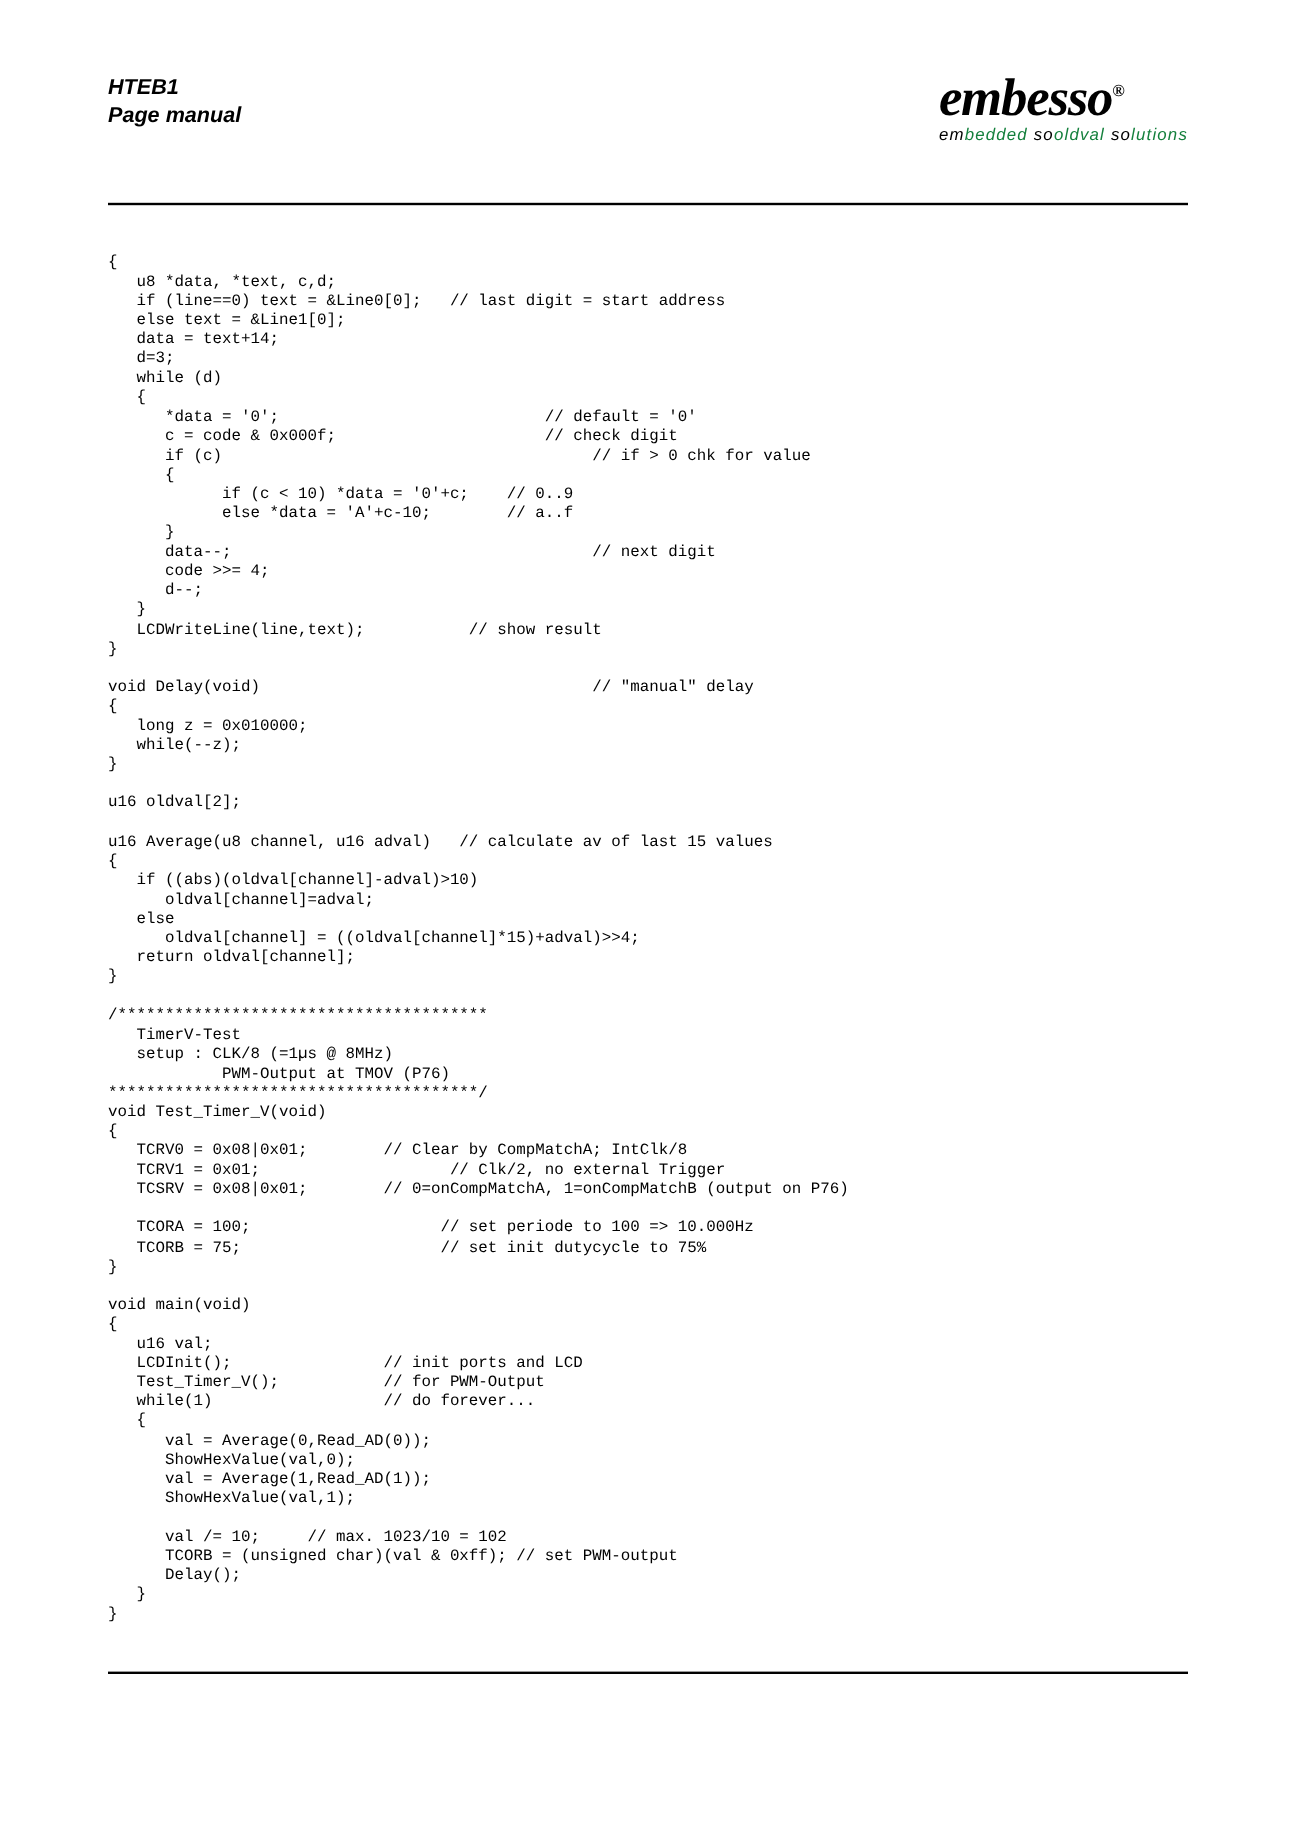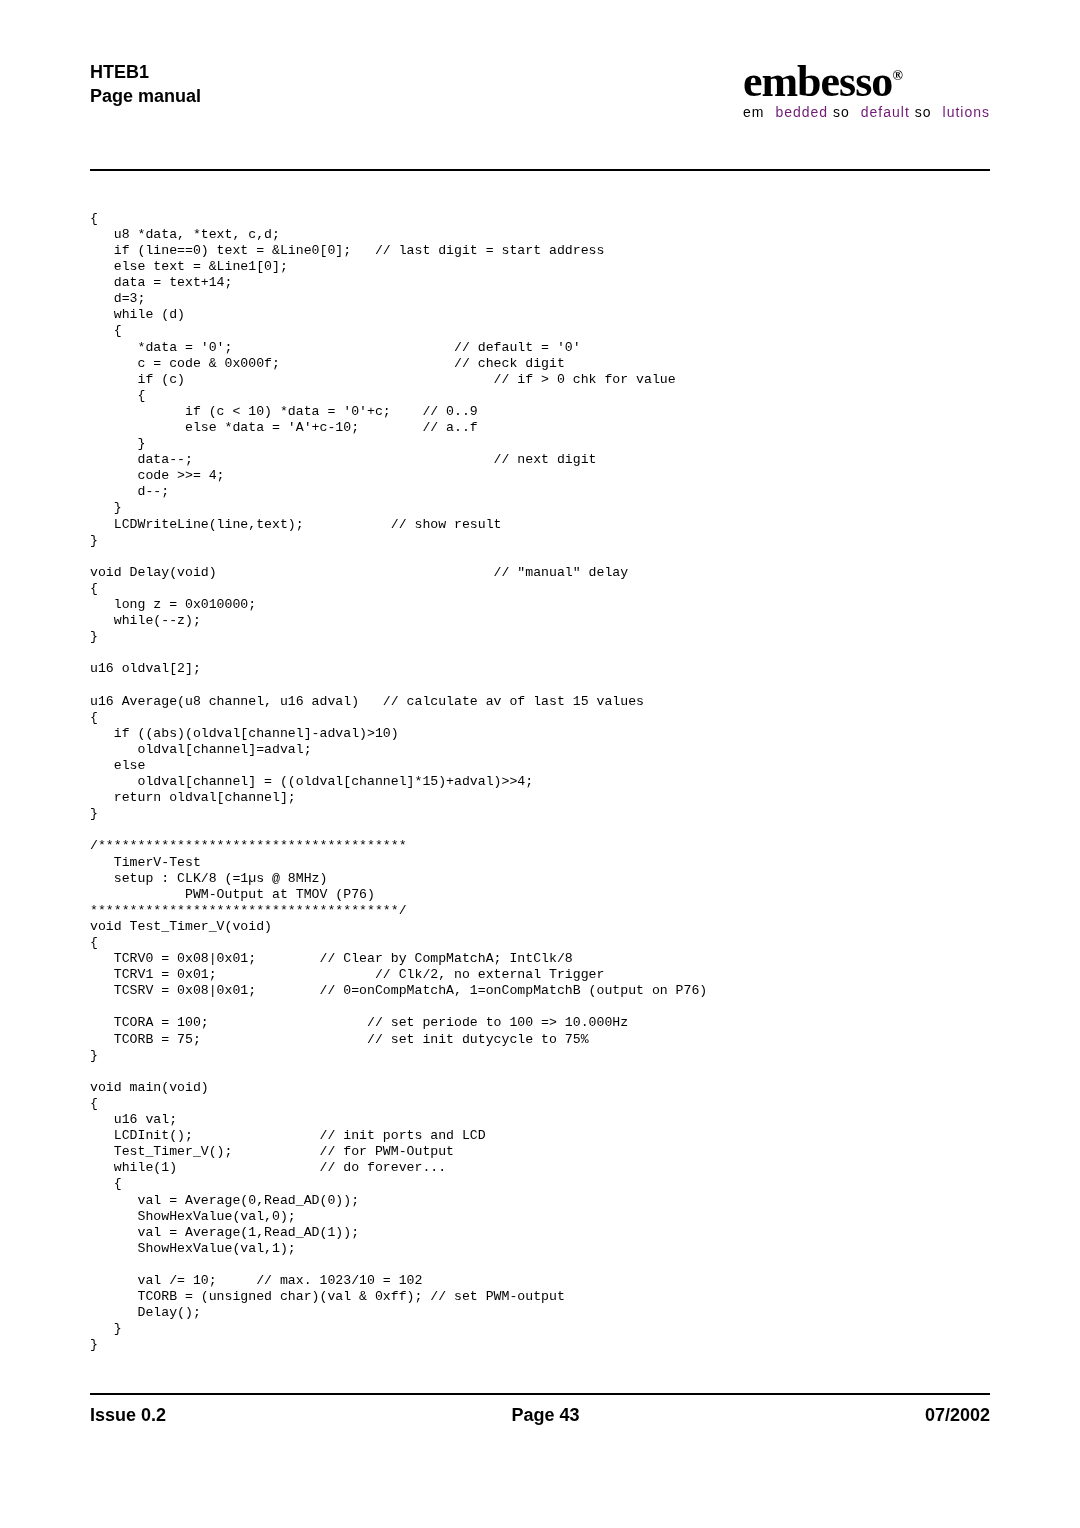--- a/index.html
+++ b/index.html
@@ -14,20 +14,21 @@
   box-sizing: border-box;
   min-height: 1528px;
   position: relative;
 }
 .header {
   display: flex;
   justify-content: space-between;
   align-items: flex-start;
   padding-bottom: 8px;
   margin-bottom: 40px;
+  font-style: italic;
 }
 .header-left {
   font-weight: bold;
   font-size: 18px;
   line-height: 1.35;
   color: #000;
 }
 .logo {
   text-align: left;
 }
@@ -38,21 +39,21 @@
   color: #000;
   line-height: 1;
   letter-spacing: -1px;
 }
 .logo-sub {
   font-size: 14px;
   color: #000;
   line-height: 1.2;
   letter-spacing: 1px;
 }
-.logo-sub .red { color: #701a75; margin-left: 11px; }
+.logo-sub .red { color: #15803d; }
 .header-rule {
   border-top: 2px solid #000;
   margin: 0 0 40px 0;
 }
 .code {
   font-family: "Courier New", Courier, monospace;
   font-size: 13.2px;
   white-space: pre;
   color: #000;
   line-height: 1.22;
@@ -77,21 +78,21 @@
 <body>
 
 <div class="page">
   <div class="header">
     <div class="header-left">
       <span>HTEB1</span><br>
       <span>Page manual</span>
     </div>
     <div class="logo">
       <div class="logo-main"><span>embesso</span><span class="reg">®</span></div>
-      <div class="logo-sub"><span>em</span><span class="red">bedded </span><span>so</span><span class="red">default </span><span>so</span><span class="red">lutions</span></div>
+      <div class="logo-sub"><span>em</span><span class="red">bedded </span><span>so</span><span class="red">oldval </span><span>so</span><span class="red">lutions</span></div>
     </div>
   </div>
   <div class="header-rule"></div>
 
   <div class="code">{
    u8 *data, *text, c,d;
    if (line==0) text = &amp;Line0[0];   // last digit = start address
    else text = &amp;Line1[0];
    data = text+14;
    d=3;
@@ -155,18 +156,13 @@
       val = Average(1,Read_AD(1));
       ShowHexValue(val,1);
 
       val /= 10;     // max. 1023/10 = 102
       TCORB = (unsigned char)(val &amp; 0xff); // set PWM-output
       Delay();
    }
 }</div>
 
   <div class="footer-rule"></div>
-  <div class="footer">
-    <span>Issue 0.2</span>
-    <span>Page 43</span>
-    <span>07/2002</span>
-  </div>
 </div>
 
 </body></html>

